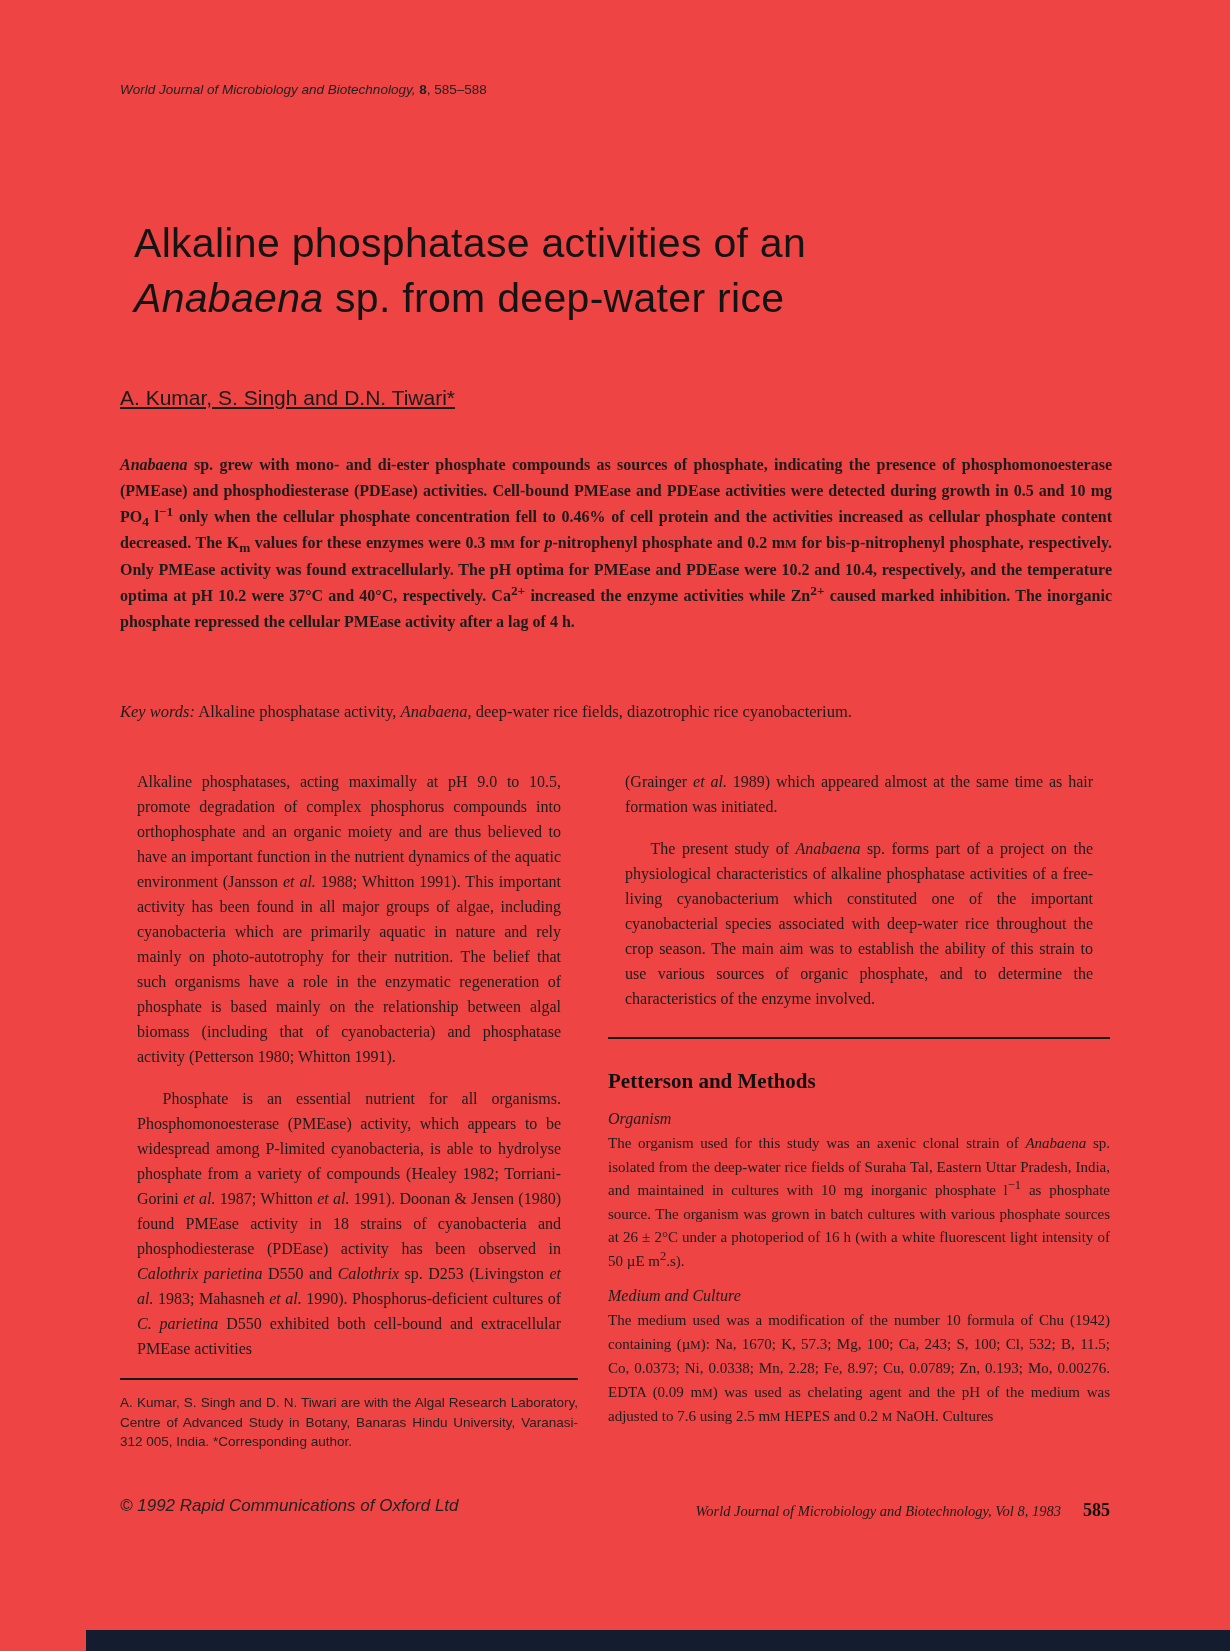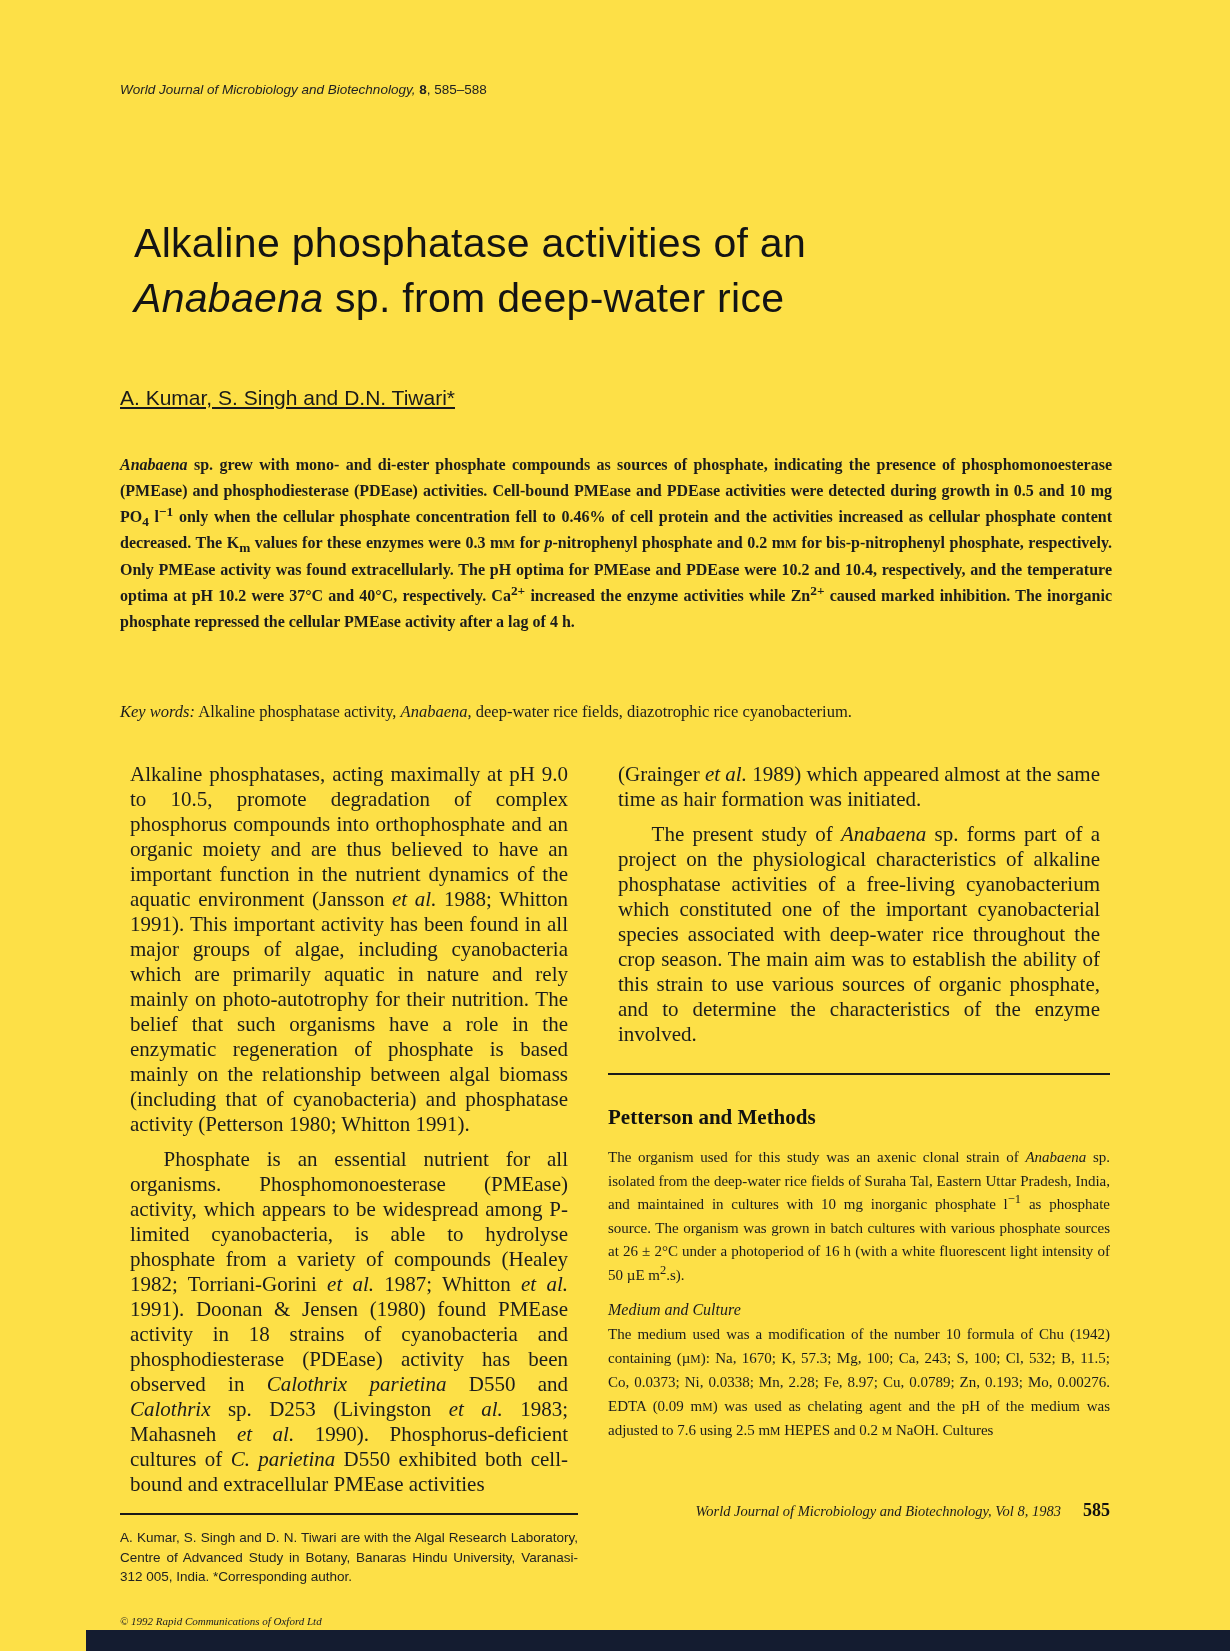--- a/index.html
+++ b/index.html
@@ -1,21 +1,21 @@
 <!DOCTYPE html>
 <html><head>
 <meta charset="utf-8">
 <style>
   html, body { margin: 0; padding: 0; background: #d9d9d6; }
   .page {
     position: relative;
     width: 1230px;
     height: 1651px;
     margin: 0 auto;
-    background: #fde047;
+    background: #ef4444;
     font-family: "Liberation Serif", serif;
     color: #1c1c1c;
     overflow: hidden;
   }
   .journal-header {
     position: absolute;
     left: 120px; top: 82px;
     width: 700px;
     font-family: "Liberation Sans", sans-serif;
     font-size: 13.5px;
@@ -55,22 +55,22 @@
     position: absolute;
     left: 120px; top: 700px;
     width: 992px;
     font-size: 16.5px;
     line-height: 24px;
   }
   .col { position: absolute; top: 752px; }
   .col-left  { left: 120px; width: 458px; }
   .col-right { left: 608px; width: 502px; }
   .body-par {
-    margin: 10px;
-    font-size: 21px;
+    margin: 17px;
+    font-size: 16px;
     line-height: 25px;
     text-align: justify;
   }
   .indent { text-indent: 1.6em; }
   .section-rule {
     height: 2px;
     background: #1a1a1a;
     margin: 26px 0 0 0;
   }
   .section-heading {
@@ -96,24 +96,24 @@
   .footnote-rule { height: 2px; background: #191919; margin-bottom: 13px; }
   .footnote-text {
     margin: 0;
     font-family: "Liberation Sans", sans-serif;
     font-size: 13.5px;
     line-height: 19.5px;
     text-align: justify;
     color: #222;
   }
   .copyright {
-    margin-top: 28px;
-    font-family: Liberation Serif, serif;
+    margin-top: 44px;
+    font-family: Liberation Sans, sans-serif;
     font-style: italic;
-    font-size: 11px;
+    font-size: 17px;
     color: #222;
   }
   .page-footer {
     position: absolute;
     left: 608px; top: 1500px;
     width: 502px;
     text-align: right;
     white-space: nowrap;
   }
   .footer-journal {
@@ -165,20 +165,21 @@
 
   <div class="col col-right">
     <p class="body-par">(Grainger <i>et al.</i> 1989) which appeared almost at the same time as hair formation was initiated.</p>
     <p class="body-par indent">The present study of <i>Anabaena</i> sp. forms part of a project on the physiological characteristics of alkaline phosphatase activities of a free-living cyanobacterium which constituted one of the important cyanobacterial species associated with deep-water rice throughout the crop season. The main aim was to establish the ability of this strain to use various sources of organic phosphate, and to determine the characteristics of the enzyme involved.</p>
 
     <div class="section-rule"></div>
 
     <h2 class="section-heading">Petterson and Methods</h2>
 
     <div class="subsection">
+      <h3 class="subsection-heading">Organism</h3>
       <p class="methods-par">The organism used for this study was an axenic clonal strain of <i>Anabaena</i> sp. isolated from the deep-water rice fields of Suraha Tal, Eastern Uttar Pradesh, India, and maintained in cultures with 10 mg inorganic phosphate l<sup>−1</sup> as phosphate source. The organism was grown in batch cultures with various phosphate sources at 26 ± 2°C under a photoperiod of 16 h (with a white fluorescent light intensity of 50 µE m<sup>2</sup>.s).</p>
     </div>
 
     <div class="subsection">
       <h3 class="subsection-heading">Medium and Culture</h3>
       <p class="methods-par">The medium used was a modification of the number 10 formula of Chu (1942) containing (µ<small>M</small>): Na, 1670; K, 57.3; Mg, 100; Ca, 243; S, 100; Cl, 532; B, 11.5; Co, 0.0373; Ni, 0.0338; Mn, 2.28; Fe, 8.97; Cu, 0.0789; Zn, 0.193; Mo, 0.00276. EDTA (0.09 m<small>M</small>) was used as chelating agent and the pH of the medium was adjusted to 7.6 using 2.5 m<small>M</small> HEPES and 0.2 <small>M</small> NaOH. Cultures</p>
     </div>
   </div>
 
   <div class="page-footer">

